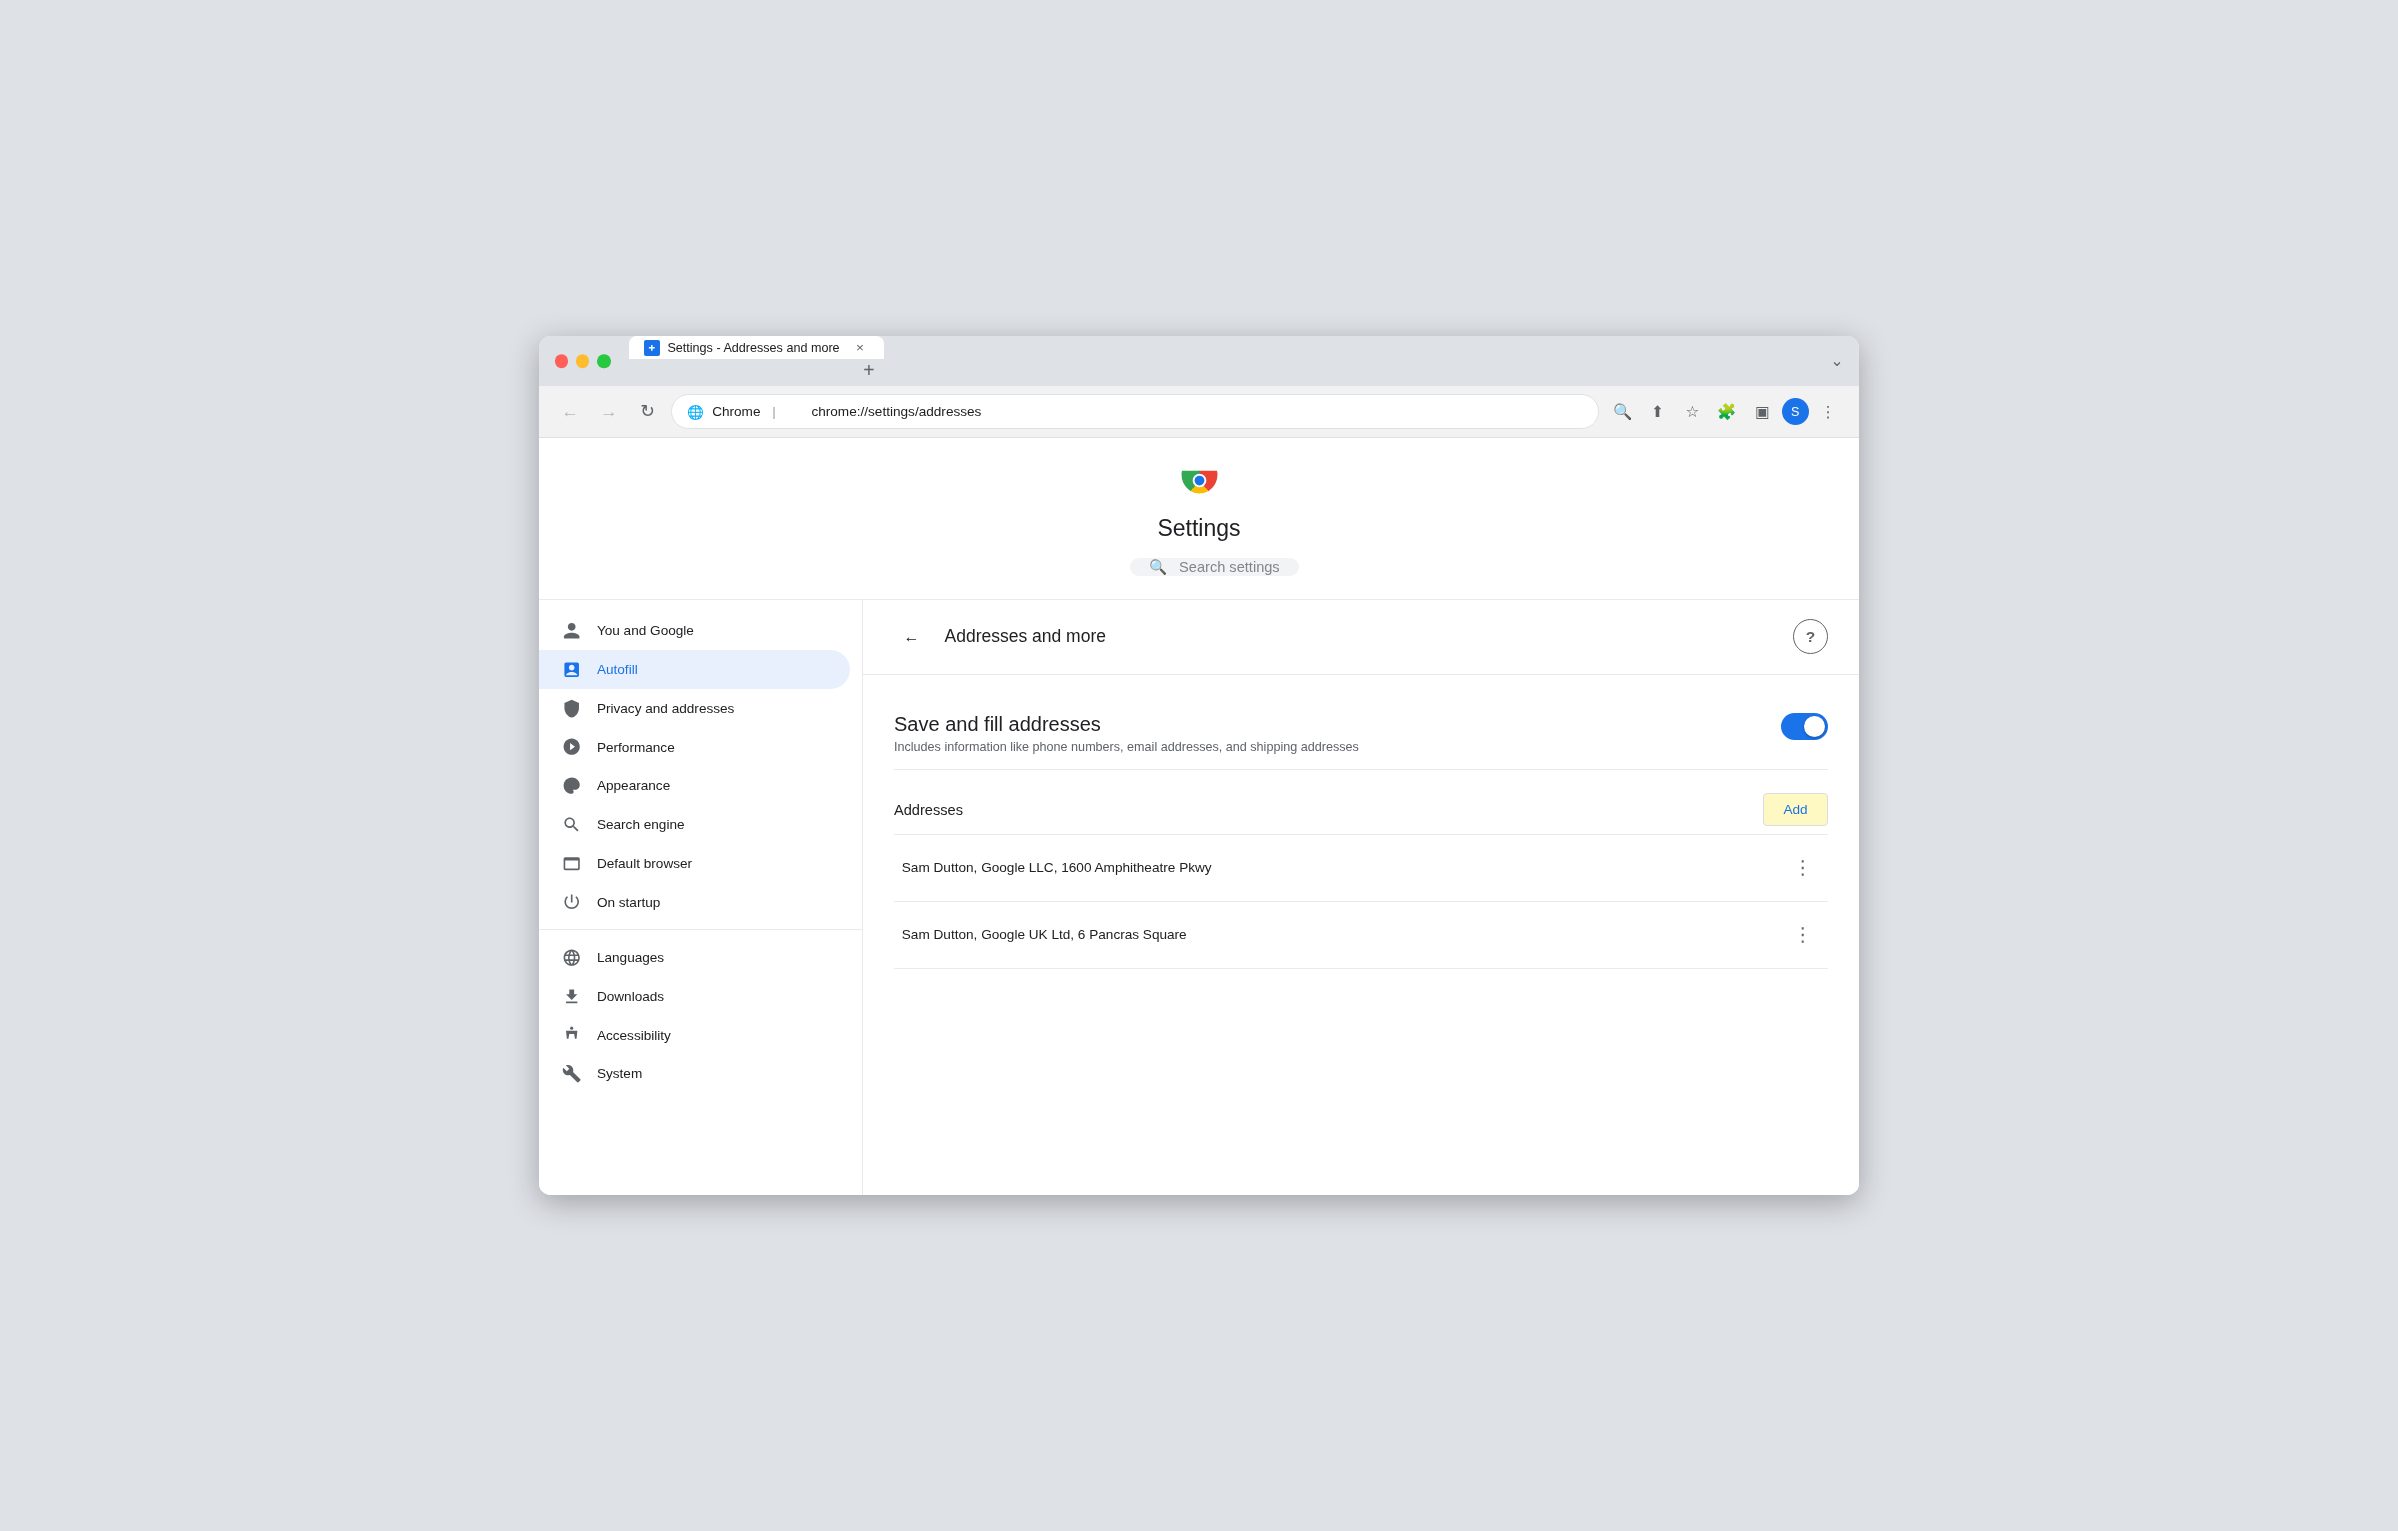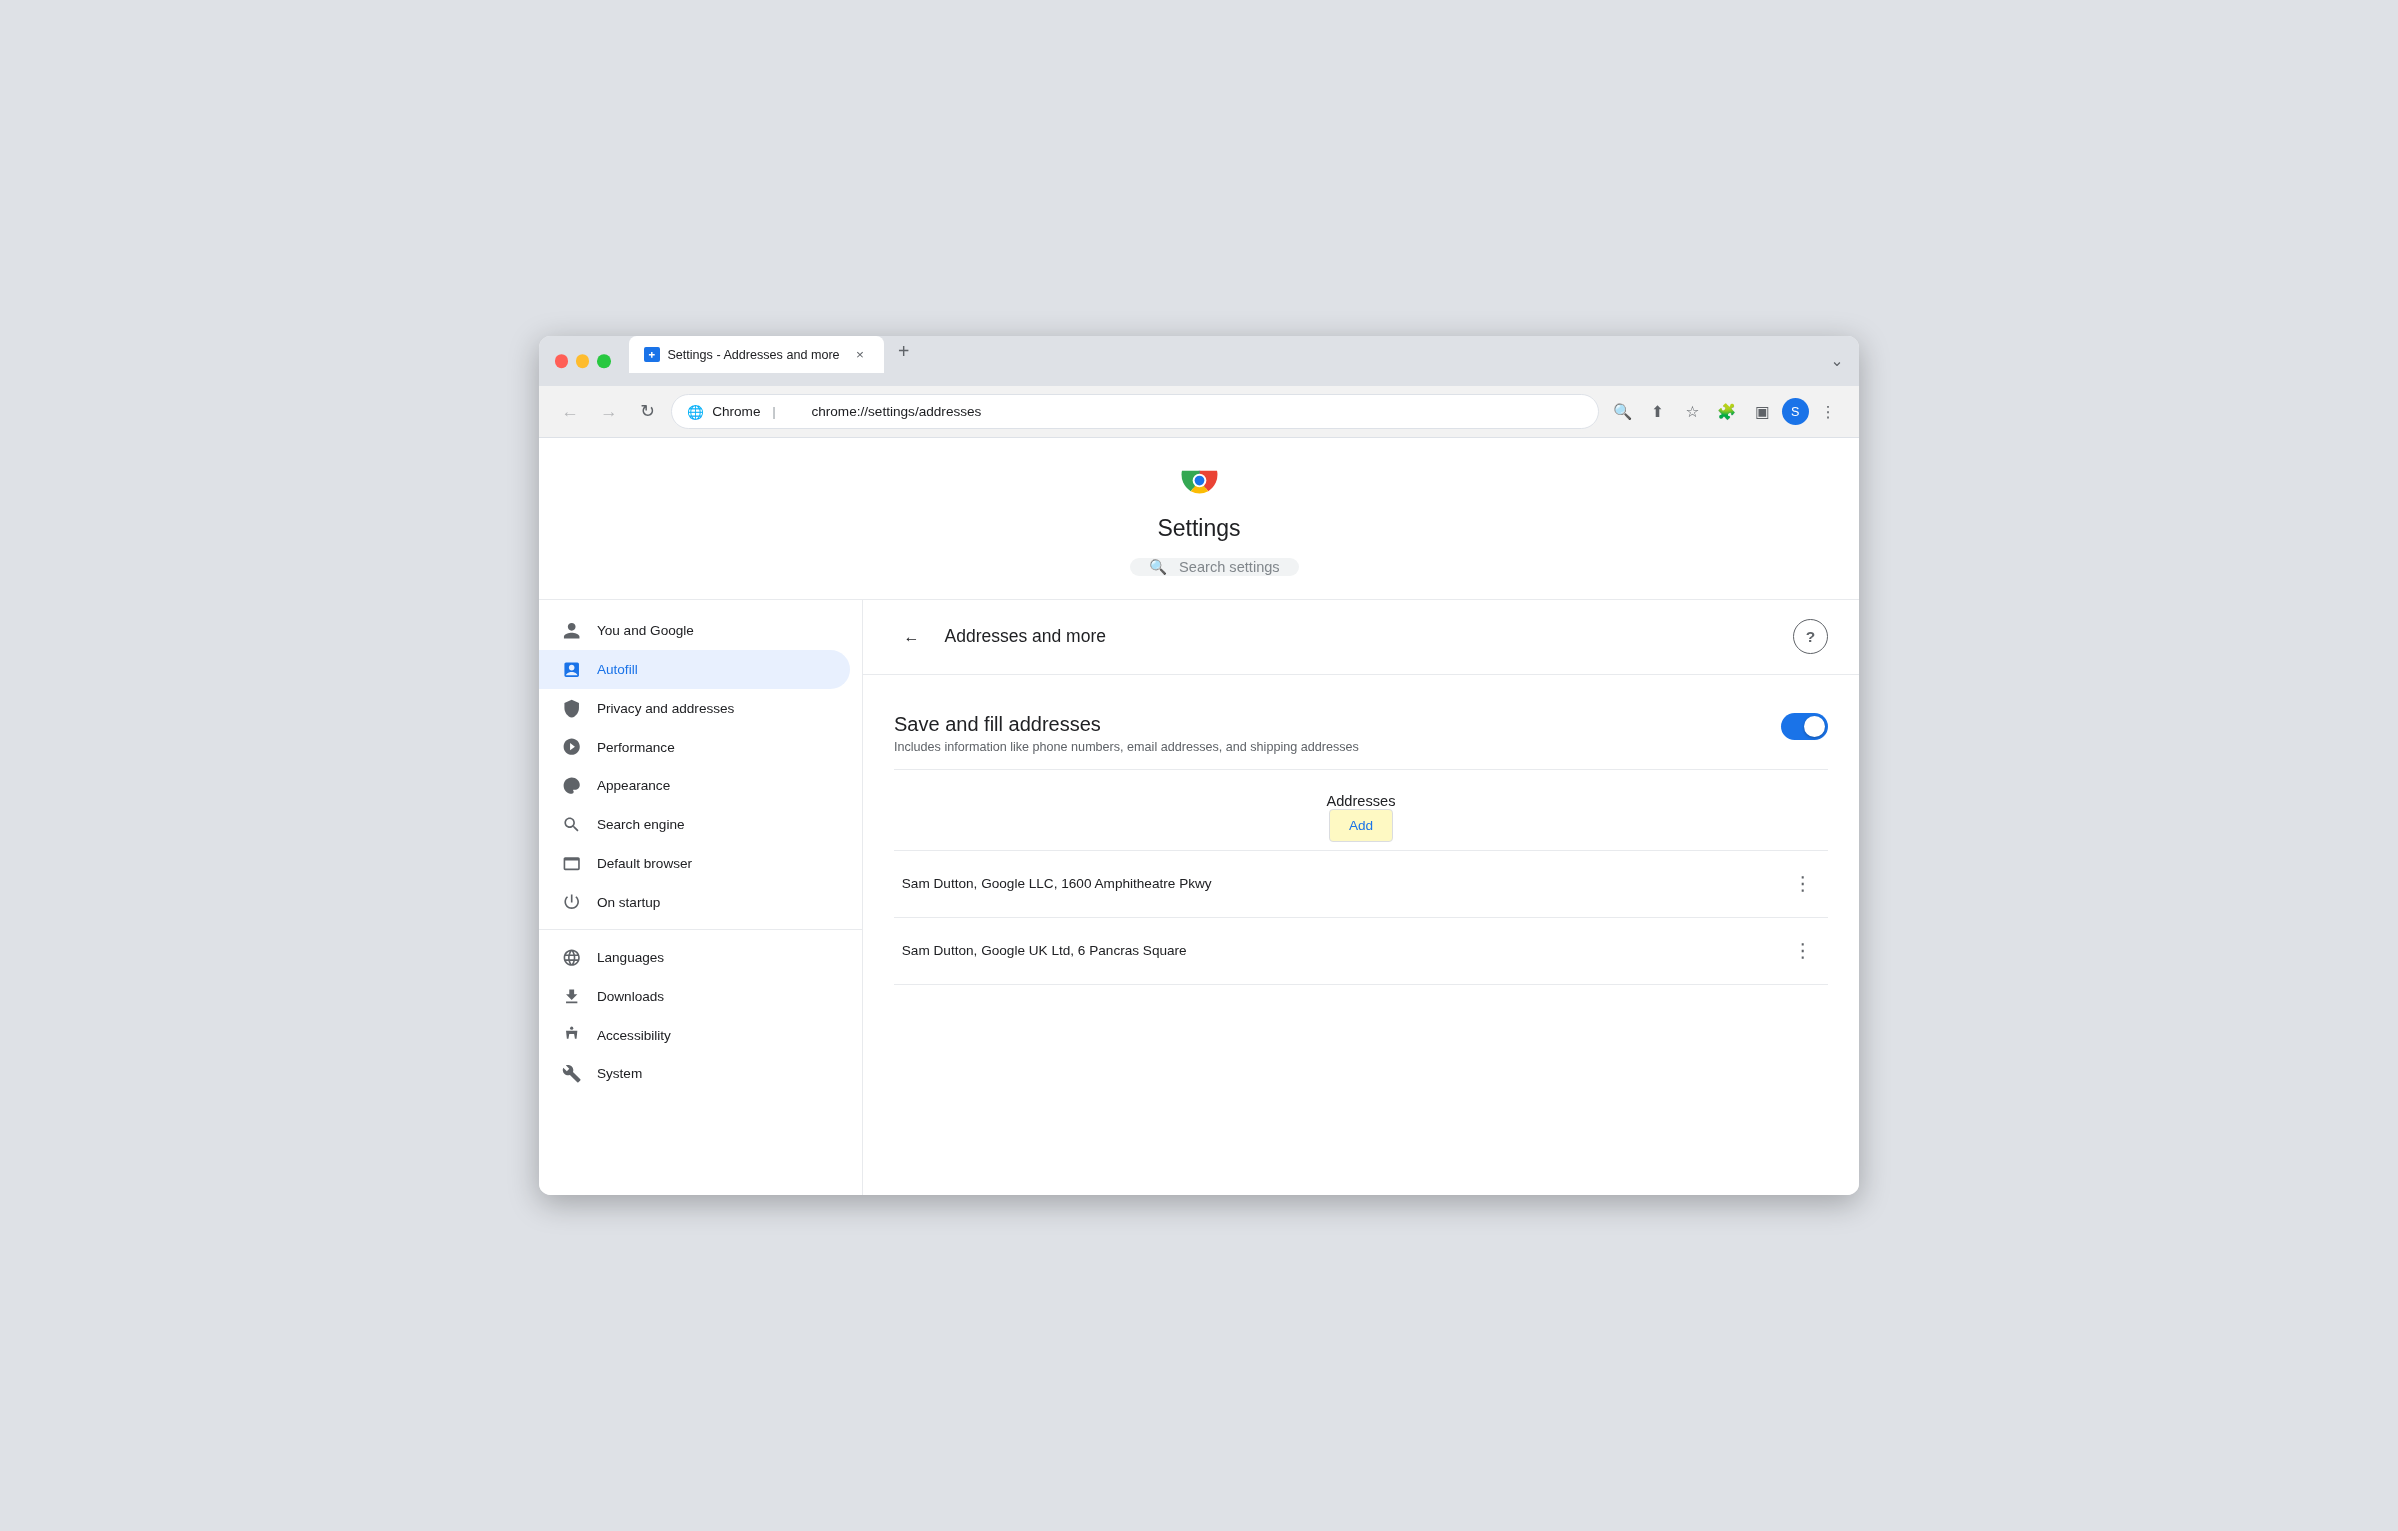--- a/index.html
+++ b/index.html
@@ -35,22 +35,24 @@
     .traffic-light {
       width: 13.6px; height: 13.6px; border-radius: 50%;
       cursor: pointer;
     }
     .tl-red { background: #ff5f57; }
     .tl-yellow { background: #febc2e; }
     .tl-green { background: #28c840; }
 
     .tab-bar {
       display: flex;
+      align-items: flex-end;
       margin-left: 78px;
       height: 100%;
+      flex-direction: column;
     }
 
     .tab {
       background: white;
       border-radius: 7.8px 7.8px 0 0;
       padding: 0 15.5px;
       height: 37px;
       display: flex;
       align-items: center;
       gap: 7.8px;
@@ -333,21 +335,20 @@
     
     .addresses-section {
       margin-top: 23px;
     }
 
     .addresses-header {
       display: flex;
       align-items: center;
       justify-content: space-between;
       margin-bottom: 7.8px;
-      flex-direction: column;
     }
 
     .addresses-label {
       font-size: 14.6px;
       color: #202124;
       font-weight: 400;
     }
 
     .add-btn {
       background: #fef9c3;

